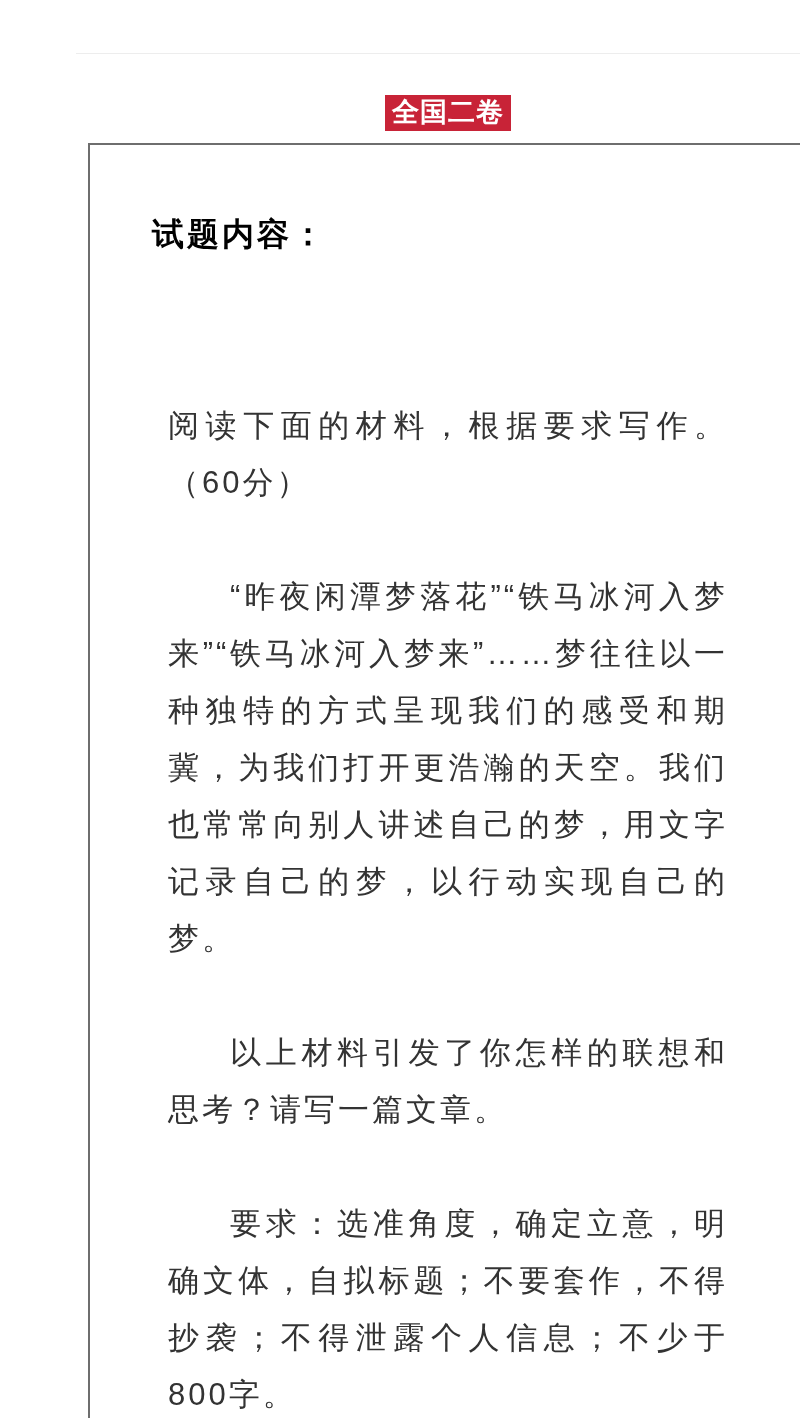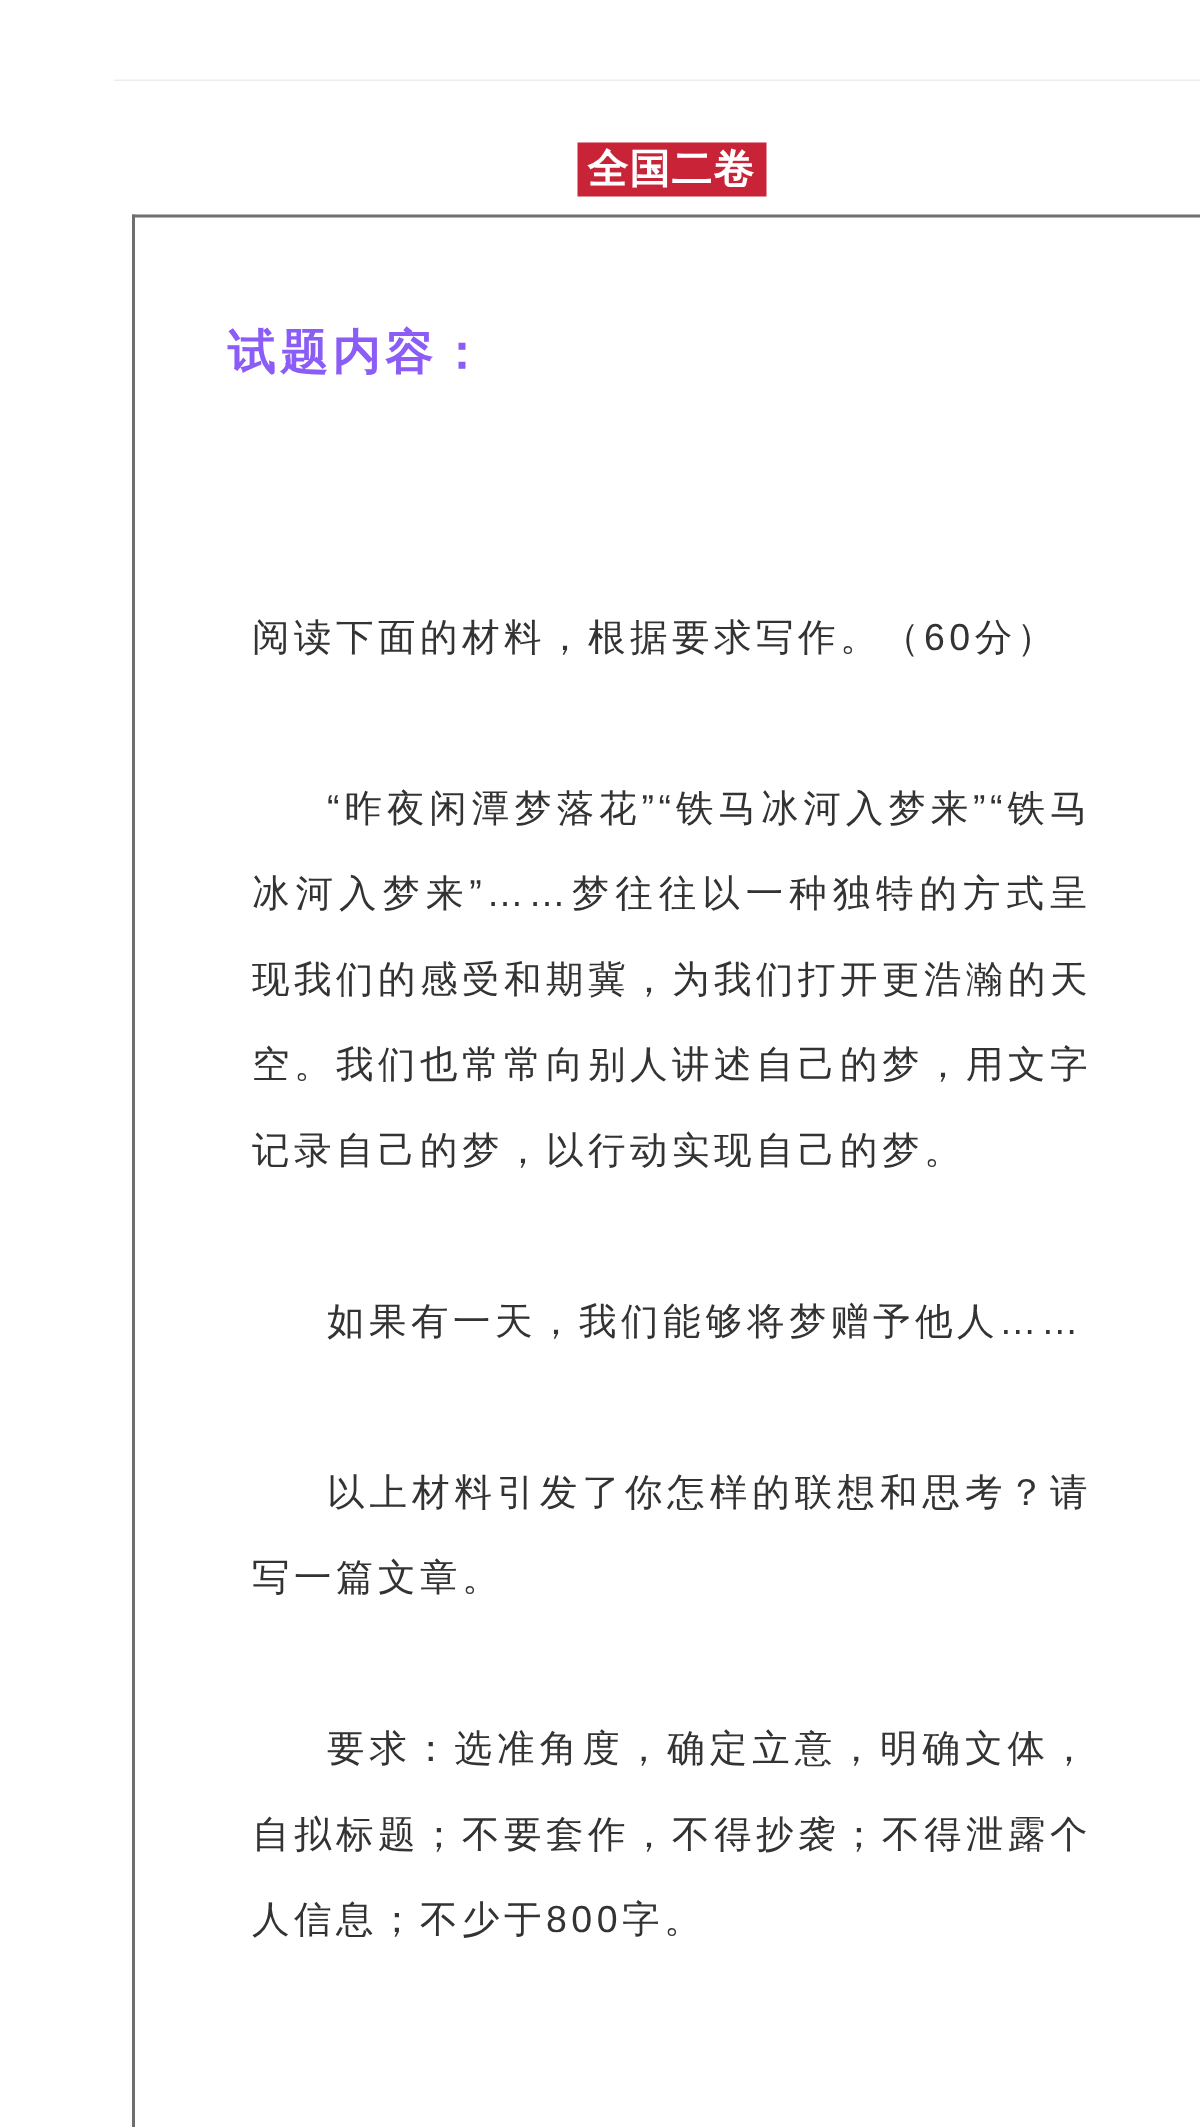--- a/index.html
+++ b/index.html
@@ -39,25 +39,25 @@
     width: 718px;
     height: 1311px;
     background: #ffffff;
     border: 2px solid var(--border, #6e6e6e);
     border-bottom: none;
     padding: 52px 44px 0 46px;
   }
   .heading {
     font-size: 32px;
     font-weight: bold;
-    color: #8b5cf6;
+    color: #000000;
     letter-spacing: 3px;
   }
   .qtext p {
-    font-size: 25px;
+    font-size: 31px;
     color: var(--text, #333333);
     line-height: 57px;
     letter-spacing: 3px;
     text-align: justify;
     text-justify: inter-ideograph;
     margin-top: 57px;
   }
   .qtext p.first { margin-top: 140px; }
   .qtext p.indent { text-indent: 2em; }
   .bottom-strip {
@@ -77,19 +77,18 @@
 <div class="badge-row">
   <div class="badge">全国二卷</div>
 </div>
 
 <div class="card">
   <div class="heading">试题内容：</div>
 
   <div class="qtext">
     <p class="first">阅读下面的材料，根据要求写作。（60分）</p>
     <p class="indent">“昨夜闲潭梦落花”“铁马冰河入梦来”“铁马冰河入梦来”……梦往往以一种独特的方式呈现我们的感受和期冀，为我们打开更浩瀚的天空。我们也常常向别人讲述自己的梦，用文字记录自己的梦，以行动实现自己的梦。</p>
-    <p class="indent">如果有一天，我们能够将梦赠予他人……</p>
     <p class="indent">以上材料引发了你怎样的联想和思考？请写一篇文章。</p>
     <p class="indent">要求：选准角度，确定立意，明确文体，自拟标题；不要套作，不得抄袭；不得泄露个人信息；不少于800字。</p>
   </div>
 </div>
 
 <div class="bottom-strip"></div>
 
 </body></html>

